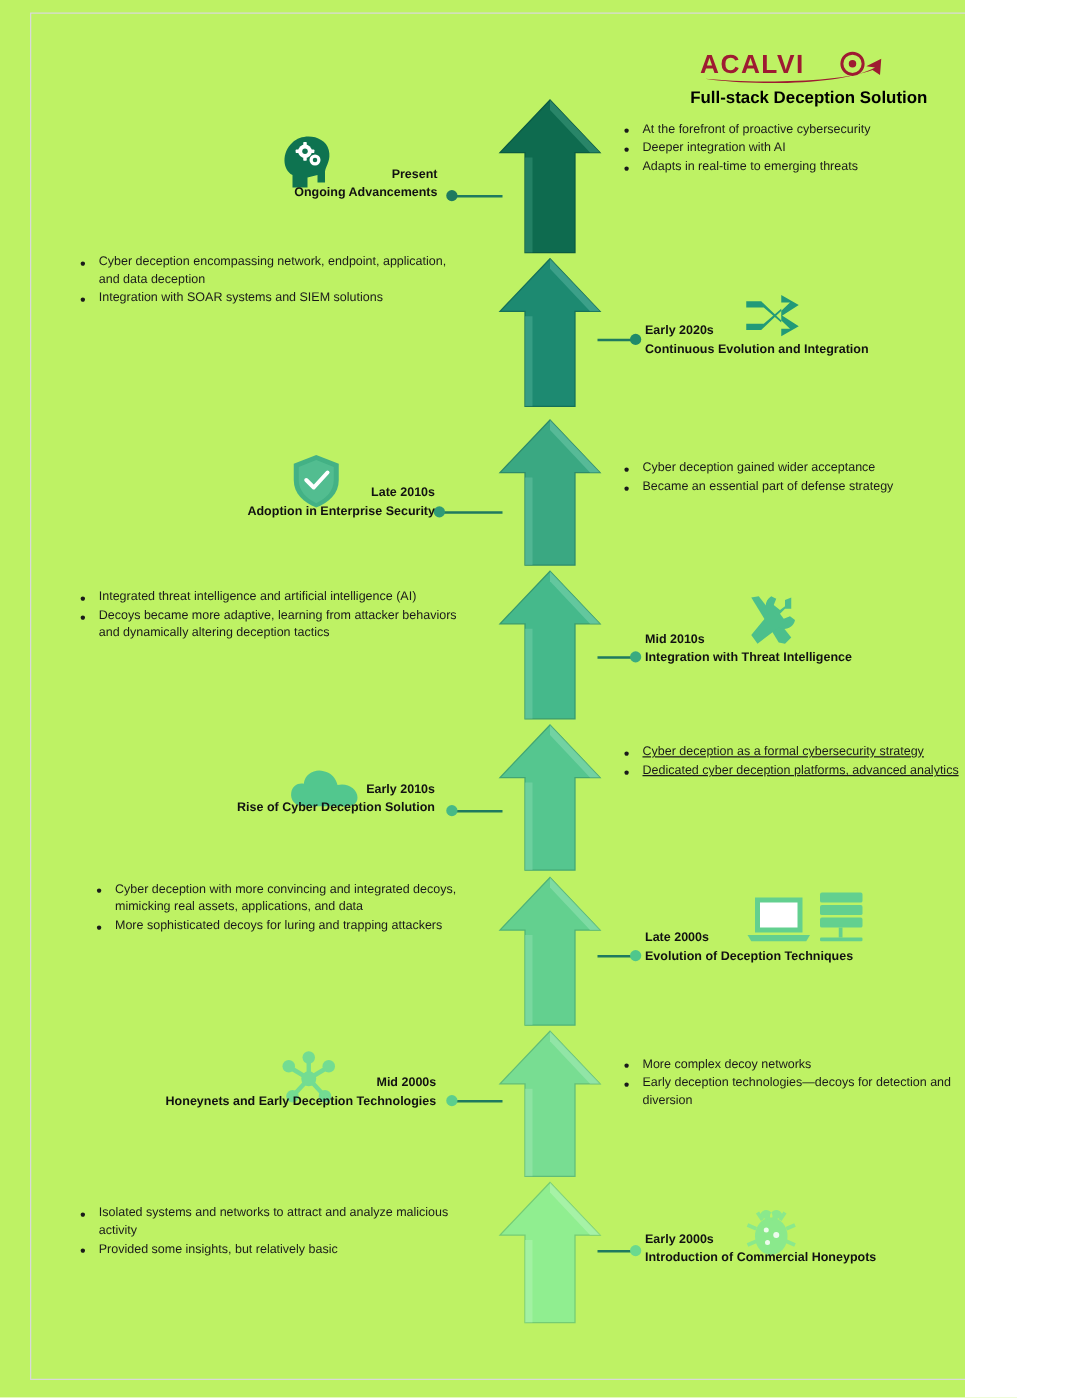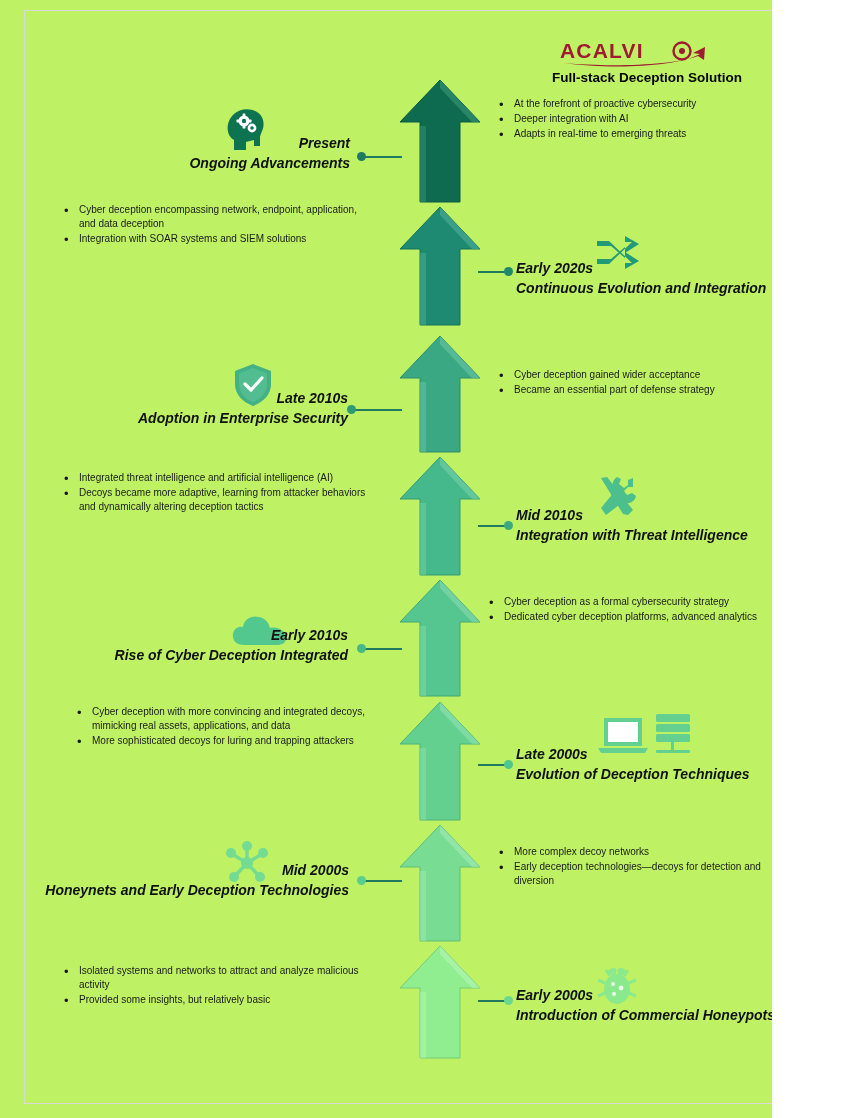--- a/index.html
+++ b/index.html
@@ -63,26 +63,25 @@
   .dot {
     position: absolute;
     width: 9px;
     height: 9px;
     border-radius: 50%;
   }
 
   
   .label-block {
     position: absolute;
-    font-size: 14px;
+    font-size: 10px;
     font-weight: bold;
     color: #111111;
     line-height: 1.45;
     white-space: nowrap;
-    font-style: italic;
   }
   .label-block.right { text-align: left; }
   .label-block.left  { text-align: right; }
   .label-era { display: block; }
   .label-title { display: block; }
   .label-block.left .label-era { padding-right: 0; }
 
   
   .bullets {
     position: absolute;
@@ -342,21 +341,21 @@
     <span class="label-title">Adoption in Enterprise Security</span>
   </div>
 
   <div class="label-block right" style="left:516px; top:505px;">
     <span class="label-era">Mid 2010s</span>
     <span class="label-title">Integration with Threat Intelligence</span>
   </div>
 
   <div class="label-block left" style="left:60px; top:625px; width:288px;">
     <span class="label-era">Early 2010s</span>
-    <span class="label-title">Rise of Cyber Deception Integrated</span>
+    <span class="label-title">Rise of Cyber Deception Solution</span>
   </div>
 
   <div class="label-block right" style="left:516px; top:744px;">
     <span class="label-era">Late 2000s</span>
     <span class="label-title">Evolution of Deception Techniques</span>
   </div>
 
   <div class="label-block left" style="left:44px; top:860px; width:305px;">
     <span class="label-era">Mid 2000s</span>
     <span class="label-title">Honeynets and Early Deception Technologies</span>
@@ -389,21 +388,21 @@
     </ul>
   </div>
 
   <div class="bullets" style="left:62px; top:471px; width:310px;">
     <ul>
       <li>Integrated threat intelligence and artificial intelligence (AI)</li>
       <li>Decoys became more adaptive, learning from attacker behaviors and dynamically altering deception tactics</li>
     </ul>
   </div>
 
-  <div class="bullets" style="left:487px; top:595px; width:290px;">
+  <div class="bullets" style="left:497px; top:595px; width:290px;text-decoration:underline;">
     <ul>
       <li>Cyber deception as a formal cybersecurity strategy</li>
       <li>Dedicated cyber deception platforms, advanced analytics</li>
     </ul>
   </div>
 
   <div class="bullets" style="left:75px; top:705px; width:300px;">
     <ul>
       <li>Cyber deception with more convincing and integrated decoys, mimicking real assets, applications, and data</li>
       <li>More sophisticated decoys for luring and trapping attackers</li>

